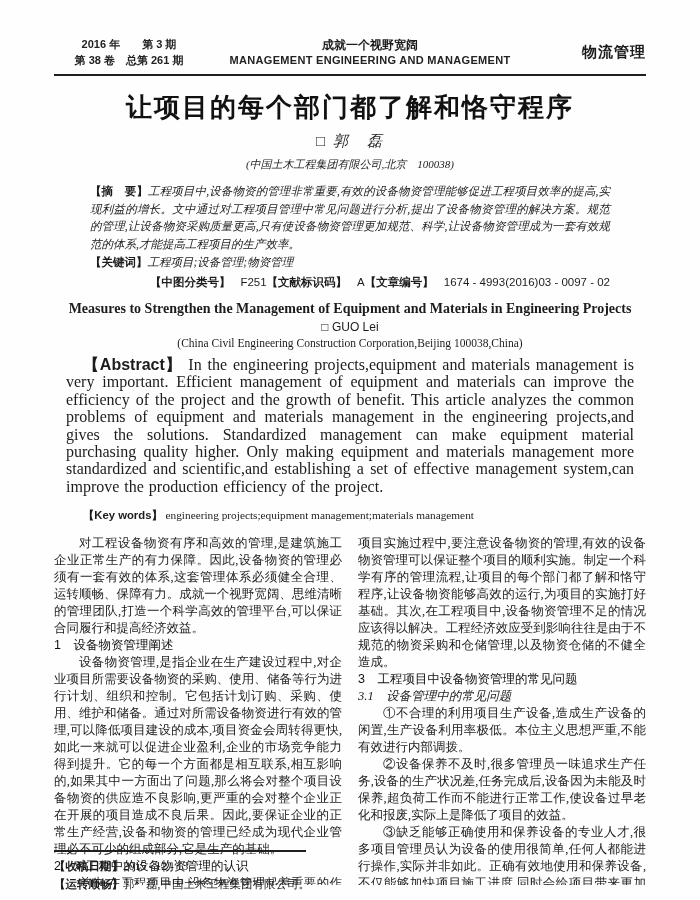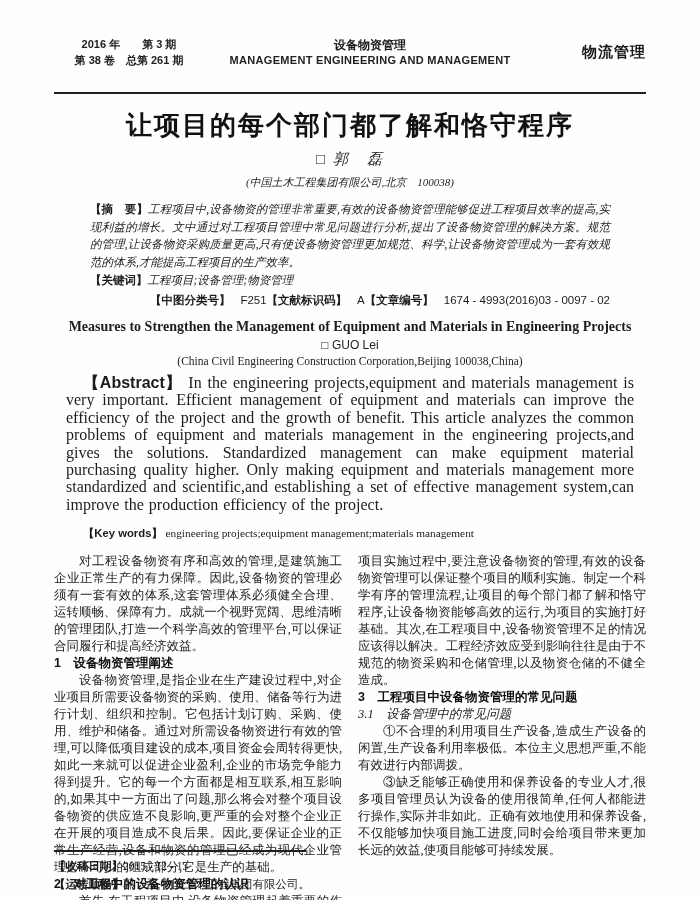--- a/index.html
+++ b/index.html
@@ -10,21 +10,21 @@
     box-sizing:border-box;
     padding:36px 54px 0 54px;
     overflow:hidden;
     color:#1c1c1c;
     font-family:"Liberation Serif","DejaVu Serif",serif;
   }
   
   .hdr{
     display:flex;align-items:center;
     border-bottom:2px solid #1f1f1f;
-    padding-bottom:24px;
+    padding-bottom:6px;
   }
   .hdr-issue{
     width:150px;text-align:center;
     font-family:"Liberation Sans","DejaVu Sans",sans-serif;
     font-size:11px;line-height:16px;font-weight:bold;color:#222;
   }
   .hdr-journal{flex:1;text-align:center;}
   .jcn{
     font-family:"Liberation Sans","DejaVu Sans",sans-serif;
     font-size:12px;font-weight:bold;line-height:16px;
@@ -93,42 +93,42 @@
   
   .cols{
     margin-top:11px;display:flex;gap:16px;
     height:350px;overflow:hidden;
   }
   .col{flex:1;min-width:0;font-size:12.5px;line-height:17px;text-align:justify;}
   .blk.p{text-indent:2em;}
   .blk.pc{text-indent:0;}
   .blk.h{
     font-family:"Liberation Sans","DejaVu Sans",sans-serif;
-    font-weight:bold;text-indent:0;text-align:left;color:#111;
+    font-weight:normal;text-indent:0;text-align:left;color:#111;
   }
   .blk.hsub{font-style:italic;text-indent:0;text-align:left;}
   
   .ftr{
     position:absolute;left:54px;top:850px;width:252px;
     border-top:2px solid #1f1f1f;padding-top:5px;
     font-size:11.5px;line-height:18px;white-space:nowrap;
   }
 </style>
 </head>
 <body>
 
 <div class="page">
 
   <header class="hdr">
     <div class="hdr-issue">
       <div>2016 年　　第 3 期</div>
       <div>第 38 卷　总第 261 期</div>
     </div>
     <div class="hdr-journal">
-      <div class="jcn">设备物资管理</div>
+      <div class="jcn">成就一个视野宽阔</div>
       <div class="jen">MANAGEMENT ENGINEERING AND MANAGEMENT</div>
     </div>
     <div class="hdr-col">物流管理</div>
   </header>
 
 
   <h1 class="title-cn">让项目的每个部门都了解和恪守程序</h1>
   <div class="author-cn">□ 郭　磊</div>
   <div class="affil-cn">(中国土木工程集团有限公司,北京　100038)</div>
 
@@ -156,20 +156,21 @@
         <div class="blk h">1　设备物资管理阐述</div>
         <div class="blk p">设备物资管理,是指企业在生产建设过程中,对企业项目所需要设备物资的采购、使用、储备等行为进行计划、组织和控制。它包括计划订购、采购、使用、维护和储备。通过对所需设备物资进行有效的管理,可以降低项目建设的成本,项目资金会周转得更快,如此一来就可以促进企业盈利,企业的市场竞争能力得到提升。它的每一个方面都是相互联系,相互影响的,如果其中一方面出了问题,那么将会对整个项目设备物资的供应造不良影响,更严重的会对整个企业正在开展的项目造成不良后果。因此,要保证企业的正常生产经营,设备和物资的管理已经成为现代企业管理必不可少的组成部分,它是生产的基础。</div>
         <div class="blk h">2　对工程中的设备物资管理的认识</div>
         <div class="blk p">首先,在工程项目中,设备物资管理起着重要的作用。项目管理水平的高低取决于设备管理水平,因管理不善,影响了施工进度,导致整个项目失败的情况经常发生。因此,在整个</div>
       </div>
     <div class="col" id="col-right">
         <div class="blk pc">项目实施过程中,要注意设备物资的管理,有效的设备物资管理可以保证整个项目的顺利实施。制定一个科学有序的管理流程,让项目的每个部门都了解和恪守程序,让设备物资能够高效的运行,为项目的实施打好基础。其次,在工程项目中,设备物资管理不足的情况应该得以解决。工程经济效应受到影响往往是由于不规范的物资采购和仓储管理,以及物资仓储的不健全造成。</div>
         <div class="blk h">3　工程项目中设备物资管理的常见问题</div>
         <div class="blk hsub">3.1　设备管理中的常见问题</div>
         <div class="blk p">①不合理的利用项目生产设备,造成生产设备的闲置,生产设备利用率极低。本位主义思想严重,不能有效进行内部调拨。</div>
+        <div class="blk p">②设备保养不及时,很多管理员一味追求生产任务,设备的生产状况差,任务完成后,设备因为未能及时保养,超负荷工作而不能进行正常工作,使设备过早老化和报废,实际上是降低了项目的效益。</div>
         <div class="blk p">③缺乏能够正确使用和保养设备的专业人才,很多项目管理员认为设备的使用很简单,任何人都能进行操作,实际并非如此。正确有效地使用和保养设备,不仅能够加快项目施工进度,同时会给项目带来更加长远的效益,使项目能够可持续发展。</div>
       </div>
   </div>
 
   <footer class="ftr">
     <div><span class="lbl">【收稿日期】</span><span>2015 - 12 - 13</span></div>
     <div><span class="lbl">【运转顺畅】</span><span>郭　磊,中国土木工程集团有限公司。</span></div>
   </footer>
 
 </div>

